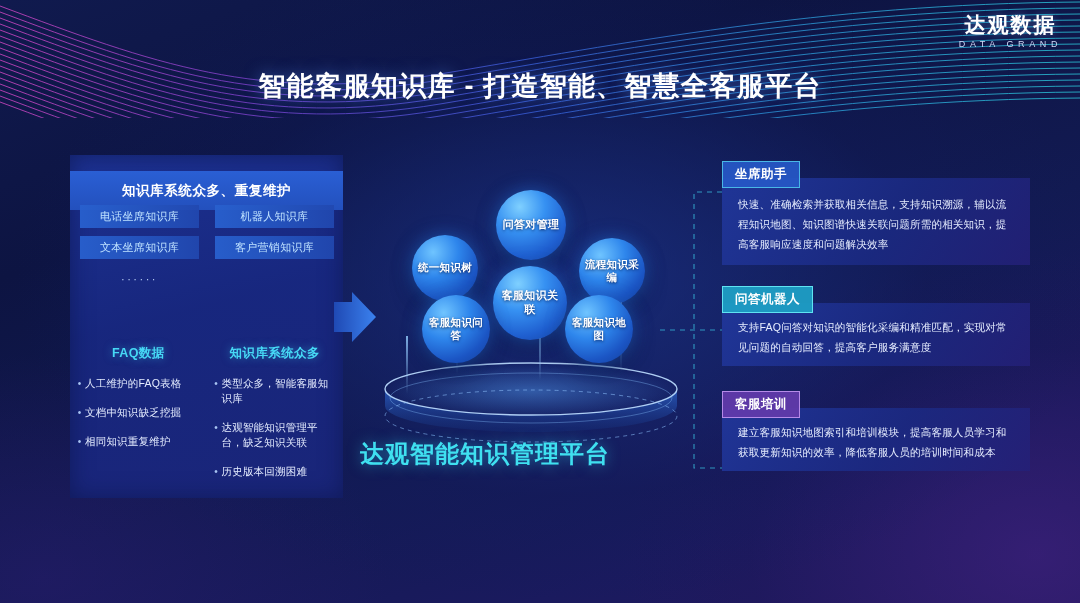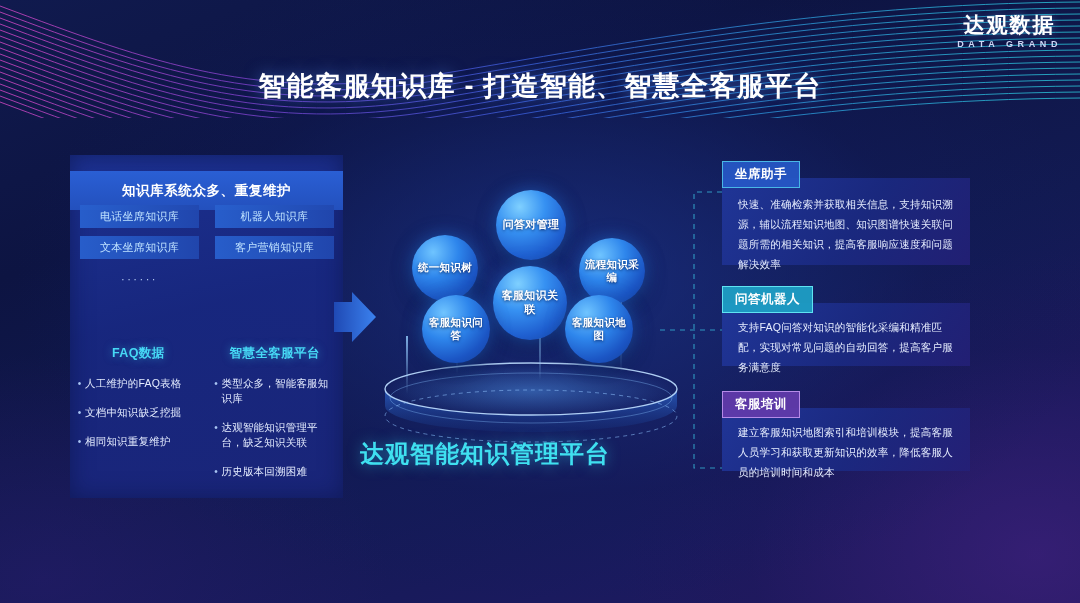--- a/index.html
+++ b/index.html
@@ -19,21 +19,21 @@
   }
 
   
   .waves{position:absolute;left:0;top:0;width:1080px;height:118px;overflow:hidden;pointer-events:none;}
   .waves svg{display:block;}
 
   
   .logo{position:absolute;right:18px;top:14px;text-align:center;}
   .logo .cn{font-size:21px;font-weight:700;color:#ffffff;letter-spacing:2px;line-height:1.05;
             text-shadow:0 0 10px rgba(120,180,255,.45);}
-  .logo .en{font-size:9px;color:#cfd8f5;letter-spacing:4.6px;margin-top:3px;font-weight:700;}
+  .logo .en{font-size:9px;color:#cfd8f5;letter-spacing:4.6px;margin-top:3px;font-weight:400;}
 
   
   .title{
     position:absolute;left:0;top:68px;width:1080px;text-align:center;
     font-size:27px;font-weight:700;color:#ffffff;letter-spacing:1.2px;
     text-shadow:0 0 16px rgba(90,150,255,.5);
   }
 
   
   .panel{
@@ -85,21 +85,21 @@
     position:absolute;left:360px;top:438px;width:310px;text-align:left;
     font-size:24px;font-weight:700;color:#3fe0f0;letter-spacing:1px;
     text-shadow:0 0 14px rgba(50,210,240,.55);
   }
 
   
   .links{position:absolute;left:660px;top:180px;width:80px;height:300px;pointer-events:none;}
 
   
   .card{
-    position:absolute;left:722px;width:248px;
+    position:absolute;left:722px;width:308px;
     background:linear-gradient(125deg,rgba(33,56,158,.88) 0%,rgba(27,42,132,.86) 55%,rgba(36,32,120,.86) 100%);
   }
   .card-badge{
     position:absolute;left:0;top:-17px;height:25px;padding:0 12px;
     display:flex;align-items:center;
     font-size:12.5px;font-weight:700;color:#ffffff;letter-spacing:.5px;
   }
   .badge-blue{background:rgba(38,86,196,.95);border:1px solid #49b7e6;}
   .badge-cyan{background:rgba(30,158,196,.95);border:1px solid #5fe3f2;}
   .badge-violet{background:rgba(96,58,170,.95);border:1px solid #b58ae8;}
@@ -177,21 +177,21 @@
         <div class="bullet">
           <span class="dot">•</span>
           <span class="bt">文档中知识缺乏挖掘</span>
         </div>
         <div class="bullet">
           <span class="dot">•</span>
           <span class="bt">相同知识重复维护</span>
         </div>
       </div>
       <div class="col">
-        <div class="col-h">智慧全客服平台</div>
+        <div class="col-h">知识库系统众多</div>
         <div class="bullet">
           <span class="dot">•</span>
           <span class="bt">类型众多，智能客服知识库</span>
         </div>
         <div class="bullet">
           <span class="dot">•</span>
           <span class="bt">达观智能知识管理平台，缺乏知识关联</span>
         </div>
         <div class="bullet">
           <span class="dot">•</span>

